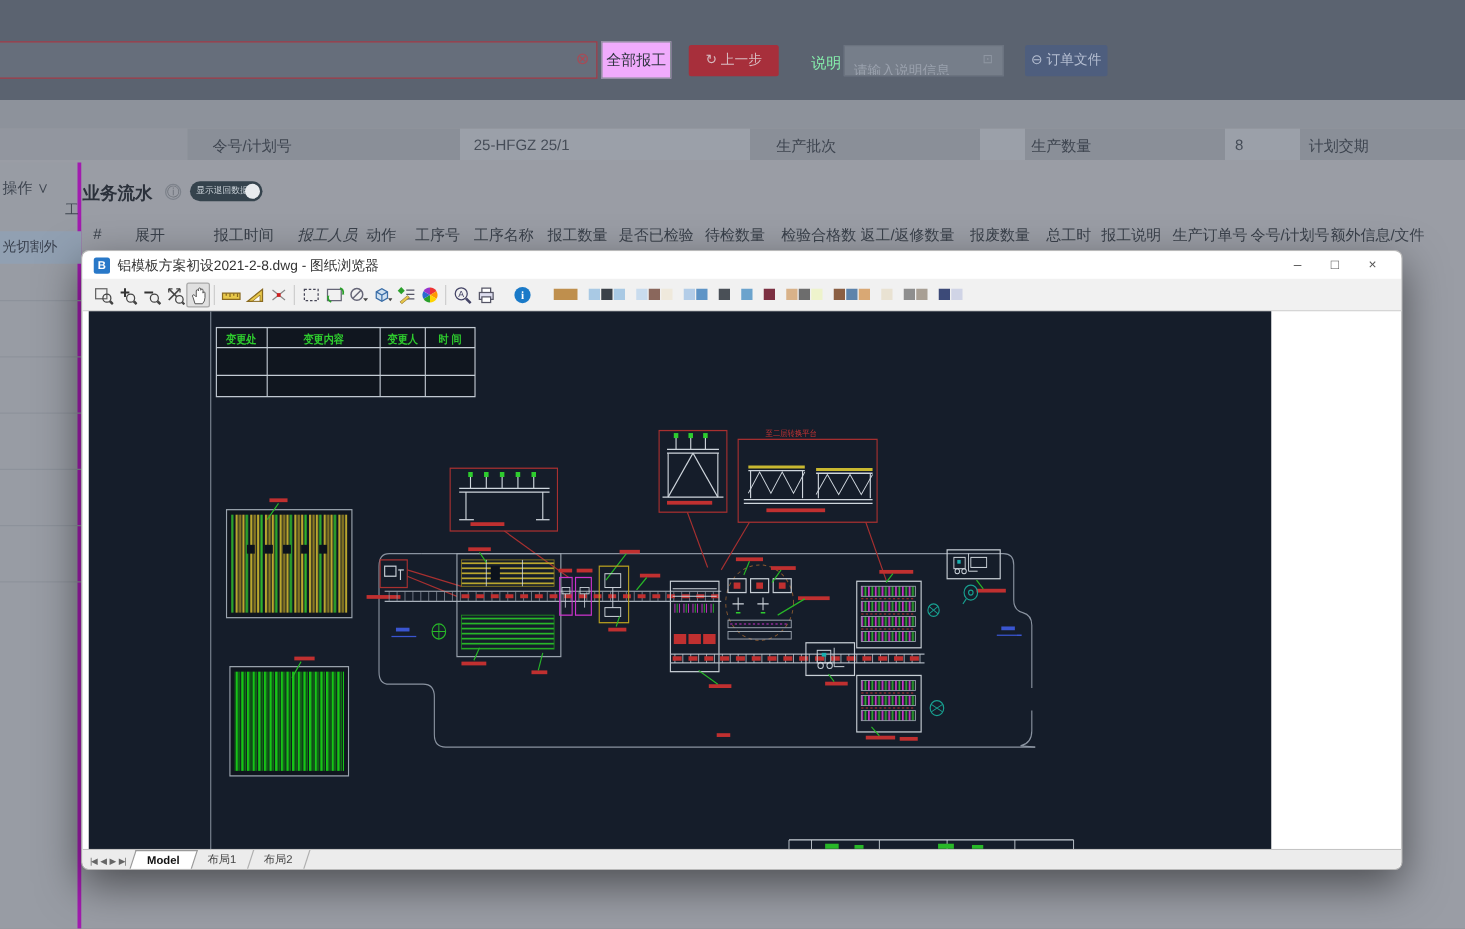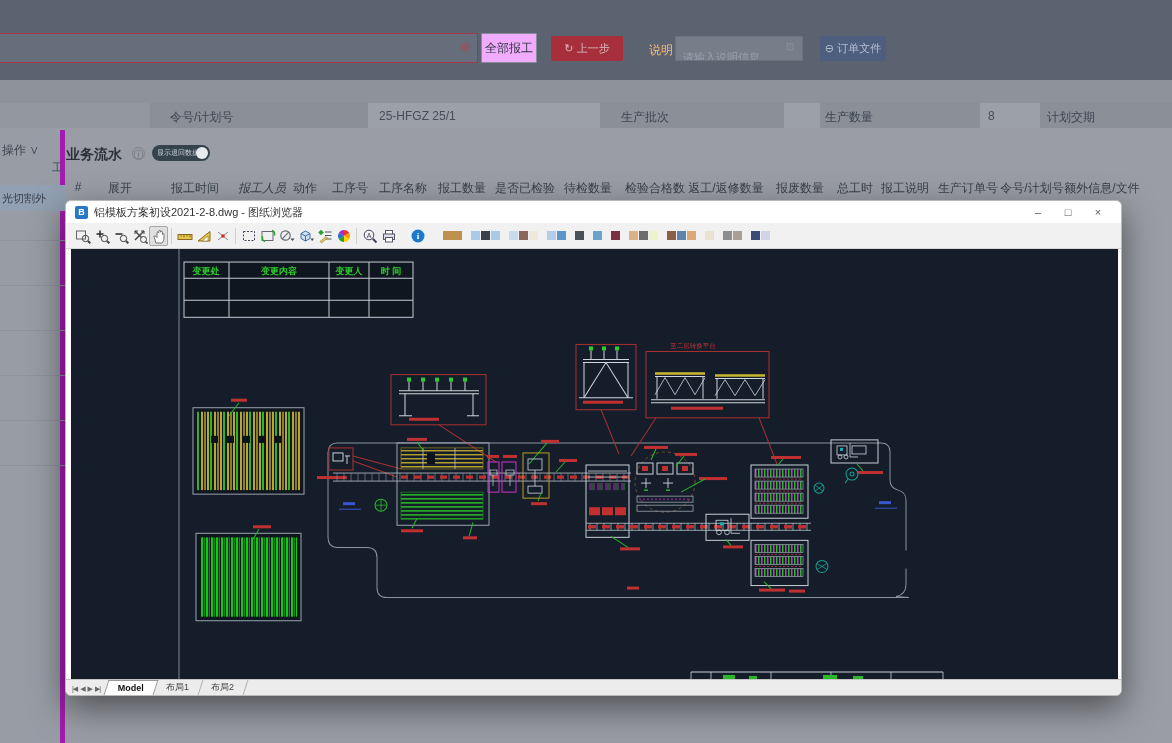--- a/index.html
+++ b/index.html
@@ -12,21 +12,21 @@
 .scan-input { position:absolute; left:-8px; top:33px; width:486px; height:30px;
   background:#666e7b; border:1px solid #a13a46; color:#b9bec8; font-size:12px;
   padding:0 26px 0 10px; outline:none; }
 .scan-clear { position:absolute; left:458px; top:39px; width:16px; height:16px; color:#a84a55;
   font-size:13px; line-height:16px; text-align:center; cursor:pointer; }
 .btn-reportall { position:absolute; left:481px; top:33px; width:56px; height:30px;
   background:#f0abfc; border:1px solid #868c96; color:#2f3540; font-size:12px;
   text-align:center; line-height:28px; cursor:pointer; }
 .btn-prev { position:absolute; left:551px; top:36px; width:72px; height:25px; background:#a72f3b;
   border-radius:2px; color:#d8bcc1; font-size:11px; text-align:center; line-height:25px; cursor:pointer; }
-.note-label { position:absolute; left:649px; top:42px; color:#fdba74; font-size:12px; }
+.note-label { position:absolute; left:649px; top:42px; color:#86efac; font-size:12px; }
 .note-input { position:absolute; left:675px; top:36px; width:128px; height:25px;
   background:#767e8a; border:1px solid #6b737f; color:#9aa1ad; font-size:11px; padding:16px 18px 0 7px; outline:none; }
 .note-input::placeholder { color:#9aa1ad; }
 .note-edit { position:absolute; left:786px; top:41px; font-size:10px; color:#8f96a2; }
 .btn-orderfile { position:absolute; left:820px; top:36px; width:66px; height:25px; background:#4e5e7e;
   border-radius:2px; color:#b6bfd2; font-size:11px; text-align:center; line-height:25px; cursor:pointer; }
 
 .info-band { position:absolute; left:0; top:80px; width:1172px; height:23px; background:#8d929b; }
 .info-row { position:absolute; left:0; top:103px; width:1172px; height:25px; background:#92969f; }
 .cellbg { position:absolute; top:0; height:25px; }
@@ -39,21 +39,21 @@
 .flow-info { position:absolute; left:132px; top:147px; width:13px; height:13px; border-radius:50%;
   color:#6b7078; font-size:10px; line-height:13px; text-align:center; border:1px solid #7d828b; }
 .toggle-pill { position:absolute; left:152px; top:145px; width:58px; height:16px; border-radius:8px;
   background:#35434d; color:#c9d1d7; font-size:7px; line-height:16px; padding-left:5px; cursor:pointer; }
 .toggle-knob { position:absolute; right:2px; top:2px; width:12px; height:12px; border-radius:50%; background:#e8ebee; }
 
 .report-headers { position:absolute; left:0; top:180px; width:1172px; height:18px; }
 .report-headers .th { position:absolute; transform:translateX(-50%); font-size:12px; color:#3a414b; white-space:nowrap; }
 
 .sidebar { position:absolute; left:0; top:130px; width:65px; height:613px; background:#989ca4;
-  border-right:5px solid #a21caf; }
+  border-right:3px solid #a21caf; }
 .sb-head { position:absolute; left:2px; top:12px; font-size:12px; color:#3f4651; white-space:nowrap; }
 .sb-col { position:absolute; left:52px; top:30px; font-size:11px; color:#3f4650; }
 .sb-sel { position:absolute; left:0; top:55px; width:65px; height:26px; background:#91a0b2;
   font-size:11px; color:#39404e; line-height:26px; padding-left:2px; white-space:nowrap; overflow:hidden; cursor:pointer; }
 .sb-line { position:absolute; left:0; width:65px; height:1px; background:#8d929b; }
 
 
 .viewer { position:absolute; left:65px; top:200px; width:1057px; height:496px; background:#fff;
   border-radius:6px; box-shadow:0 12px 34px rgba(0,0,0,.5); border:1px solid #b9b9b9; }
 .v-title { position:absolute; left:0; top:0; width:100%; height:22px; border-radius:6px 6px 0 0;
@@ -67,21 +67,21 @@
 .v-toolbar { position:absolute; left:0; top:22px; width:100%; height:26px; background:#f1f1f1;
   border-bottom:1px solid #d6d6d6; display:flex; align-items:center; padding-left:7px; }
 .tbtn { width:19px; height:20px; display:flex; align-items:center; justify-content:center; cursor:pointer; border:1px solid transparent; }
 .tbtn.active { background:#e0e0e0; border:1px solid #a8a8a8; border-radius:2px; }
 .tsep { width:1px; height:16px; background:#cfcfcf; margin:0 3px; }
 .swatch-strip { display:flex; align-items:center; margin-left:16px; }
 .sw-group { display:flex; margin-right:8px; }
 .sw { width:9px; height:9px; margin-right:1px; }
 .sw.wide { width:19px; }
 
-.v-canvas { position:absolute; left:5px; top:48px; width:1047px; height:432px; background:#151d2a; cursor:crosshair; }
+.v-canvas { position:absolute; left:5px; top:48px; width:946px; height:432px; background:#151d2a; cursor:crosshair; }
 .v-canvas svg { display:block; width:100%; height:100%; }
 
 .v-tabbar { position:absolute; left:0; bottom:0; width:100%; height:16px; background:#ececec;
   border-top:1px solid #c4c4c4; border-radius:0 0 6px 6px; display:flex; align-items:center;
   font-size:9px; color:#555; padding-left:6px; }
 .tabnav { margin-right:3px; font-size:7px; color:#666; cursor:pointer; letter-spacing:-1px; }
 .laytab { position:relative; padding:0 11px; height:15px; line-height:15px; color:#444; cursor:pointer;
   transform:skewX(-18deg); border-right:1px solid #b0b0b0; background:transparent; margin-left:-1px; }
 .laytab > i { display:inline-block; transform:skewX(18deg); font-style:normal; }
 .laytab.active { background:#fff; border:1px solid #9a9a9a; border-bottom:none; font-weight:bold; color:#111; }

